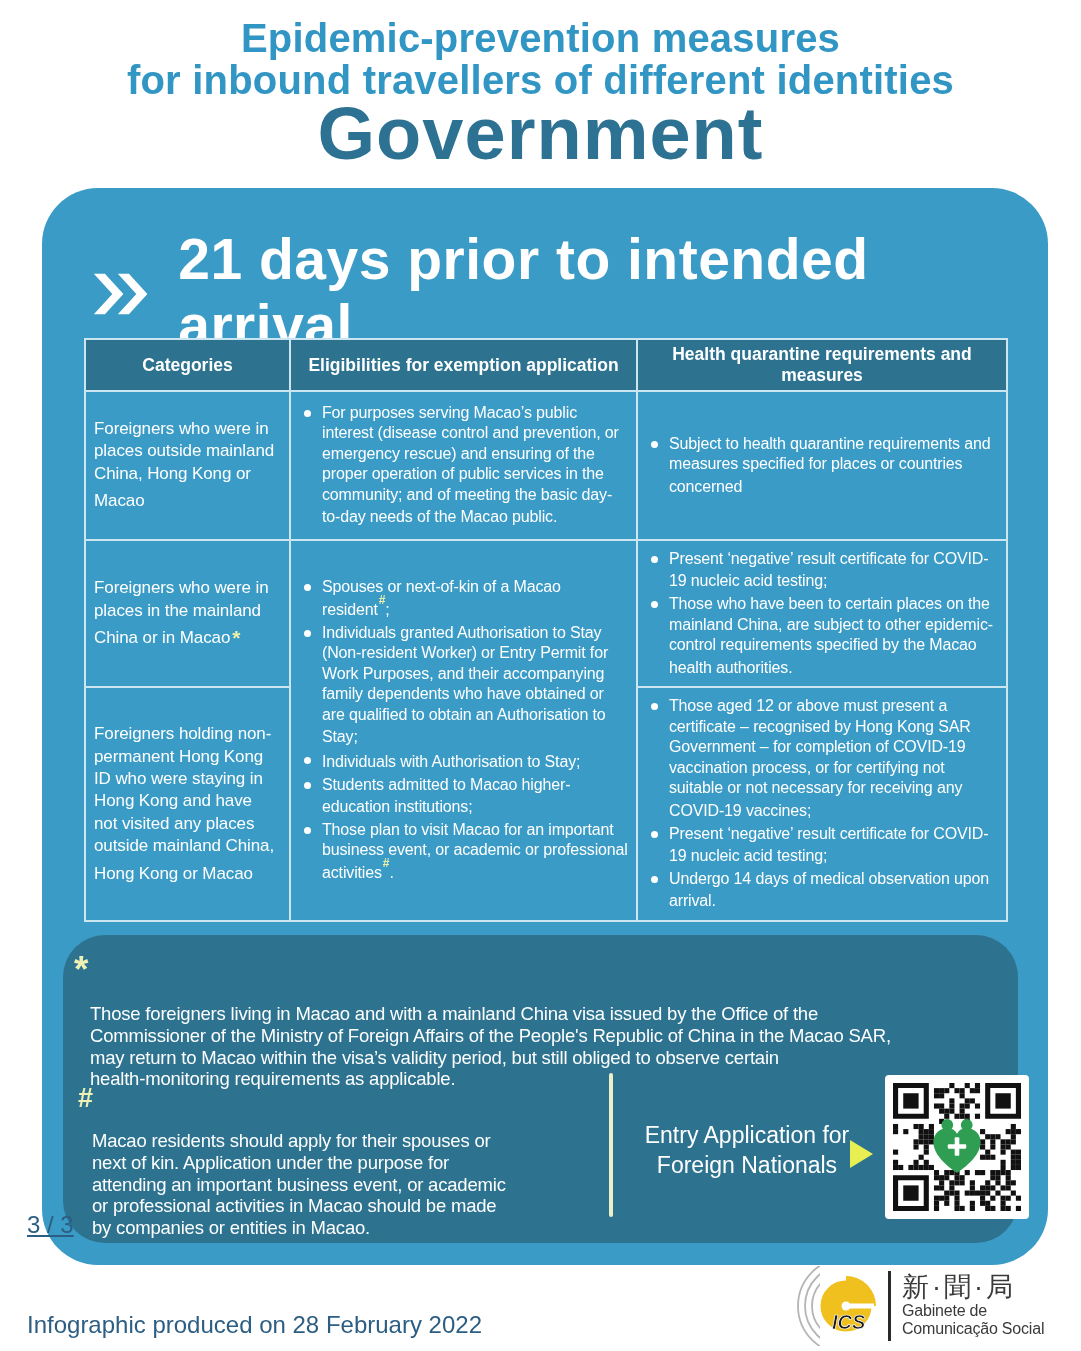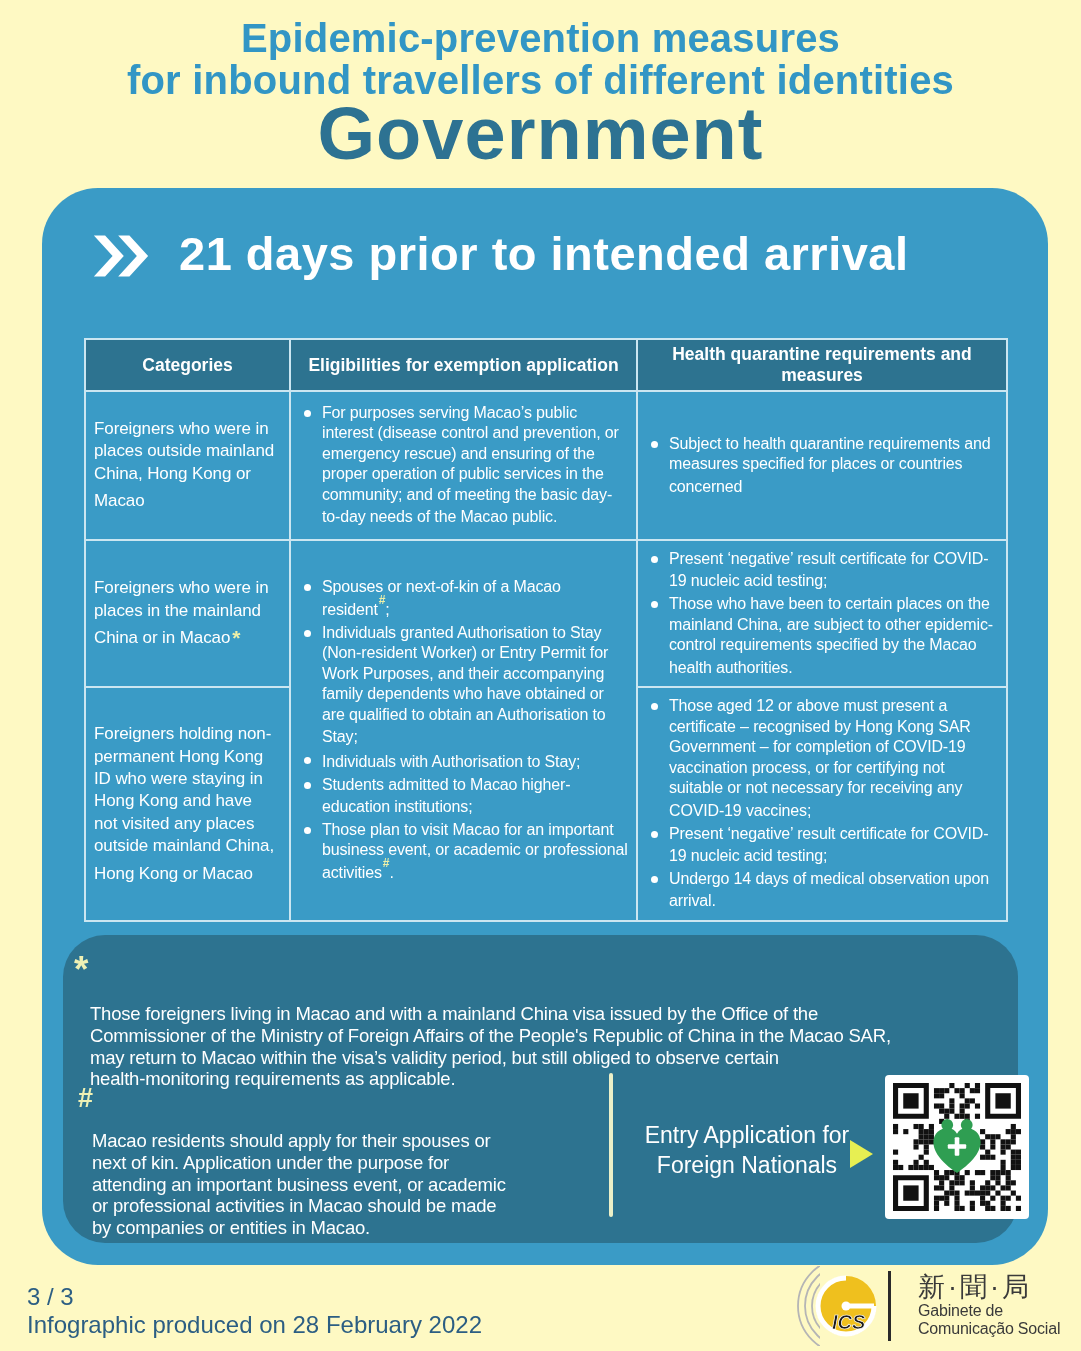--- a/index.html
+++ b/index.html
@@ -1,29 +1,29 @@
 <!DOCTYPE html>
 <html><head>
 <meta charset="utf-8">
 <style>
   * { margin:0; padding:0; box-sizing:border-box; }
   body { background:#e8e8ea; font-family:"Liberation Sans", sans-serif; }
-  .page { position:relative; width:1081px; height:1351px; background:#fef9c3; overflow:hidden; margin:0 auto; }
+  .page { position:relative; width:1081px; height:1351px; background:#ffffff; overflow:hidden; margin:0 auto; }
 
   
   .hdr { position:absolute; top:18px; left:0; width:100%; text-align:center; }
   .title-line { font-size:40px; font-weight:bold; color:#3296c5; line-height:1.04; letter-spacing:.2px; }
   .subtitle { font-size:74px; font-weight:bold; color:#2d7292; line-height:1.0; margin-top:-4px; letter-spacing:1px; }
 
   
   .card { position:absolute; left:42px; top:188px; width:1006px; height:1077px;
           background:#3a9bc6; border-radius:56px; }
 
   .sec-head { position:absolute; left:50px; top:38px; display:flex; align-items:center; gap:29px;
-              color:#ffffff; font-size:47px; font-weight:bold; letter-spacing:.5px; }
+              color:#ffffff; font-size:57px; font-weight:bold; letter-spacing:.5px; }
   .sec-head svg { display:block; margin-top:4px; }
 
   
   .tbl-wrap { position:absolute; left:42px; top:122px; width:922px; }
   table.info { border-collapse:collapse; table-layout:fixed; width:922px; color:#fff;margin-top:28px; }
   table.info th, table.info td { border:2px solid #cbe6f1; }
   table.info th { background:#2d7390; height:52px; font-size:17.5px; font-weight:bold;
                   text-align:center; padding:2px 6px; line-height:1.2; }
   table.info td { vertical-align:middle; padding:6px 6px;border-radius:20px; }
   td.h1 { height:149px; } td.h2 { height:147px; } td.h3 { height:219px; }
@@ -50,23 +50,23 @@
   .entry-label { position:absolute; left:558px; top:186px; width:252px; text-align:center;
                  font-size:23px; line-height:1.3; white-space:pre-line; }
   .tri { position:absolute; left:787px; top:205px; width:0; height:0;
          border-left:23px solid #e7ef52; border-top:14px solid transparent; border-bottom:14px solid transparent; }
   .qr { position:absolute; left:822px; top:140px; width:144px; height:144px;
         background:#ffffff; border-radius:4px; padding:8px; }
   .qr svg { display:block; width:128px; height:128px; }
 
   
   .pageno, .produced { position:absolute; left:27px; color:#2c5e83; font-size:24px; }
-  .pageno { top:1283px; } .produced { top:1311px; }
+  .pageno { top:1211px;text-decoration:underline; } .produced { top:1311px; }
   .gcs { position:absolute; left:786px; top:1266px; display:flex; align-items:center; }
-  .gcs-text { margin-left:24px; color:#3a3a3a; }
+  .gcs-text { margin-left:8px; color:#3a3a3a; }
   .gcs-cn { font-size:27px; letter-spacing:3px; line-height:1.05; }
   .gcs-pt { font-size:16px; line-height:1.15; letter-spacing:-.2px; }
 </style>
 </head>
 <body>
 
 <div class="page">
 
   <div class="hdr">
     <div class="title-line">Epidemic-prevention measures</div>

